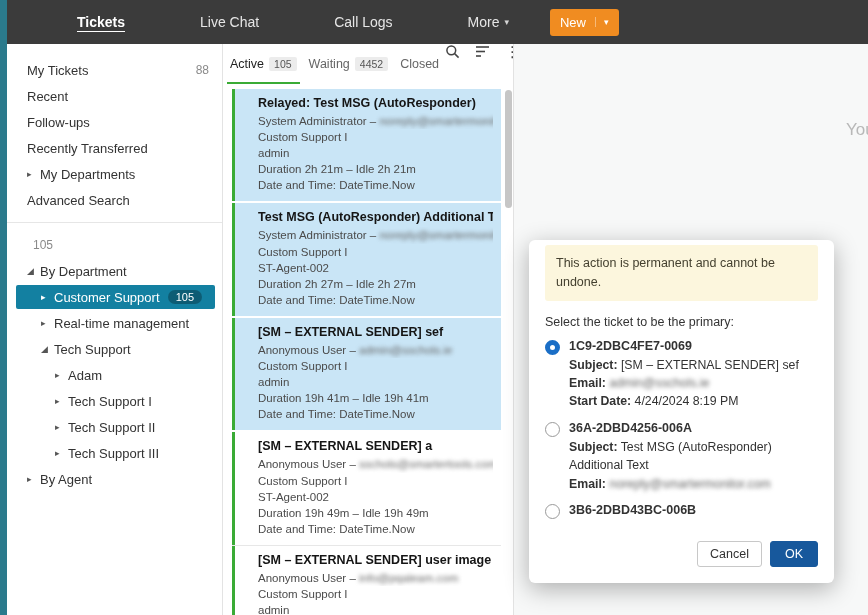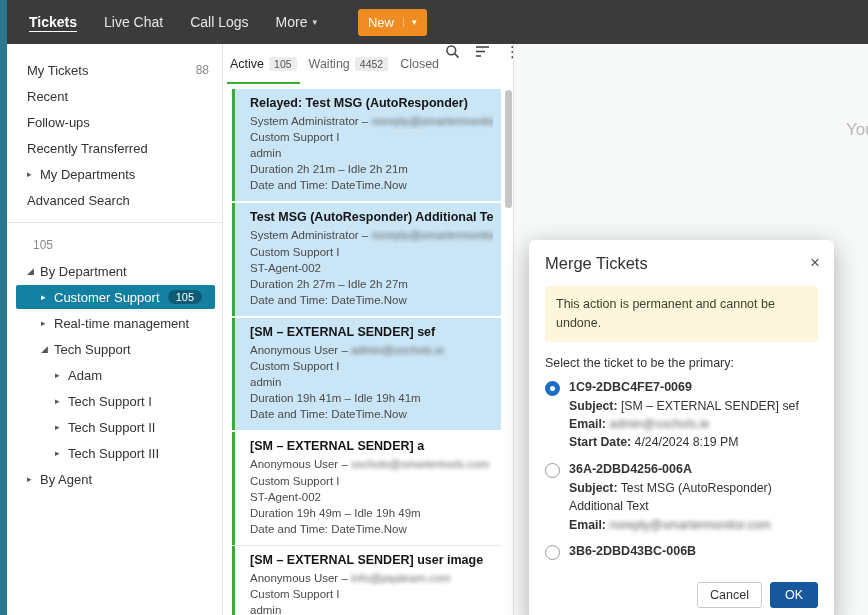--- a/index.html
+++ b/index.html
@@ -6,21 +6,21 @@
   html,body { width:868px; height:615px; overflow:hidden; }
   body { font-family:"Liberation Sans","DejaVu Sans",sans-serif; background:#fff; }
   .app { position:relative; width:868px; height:615px; overflow:hidden; background:#fff; }
 
   
   .edge-strip { position:absolute; left:0; top:0; width:7px; height:615px; background:var(--strip,#2b7a8c); }
 
   
   .topbar { position:absolute; left:7px; right:0; top:0; height:44px; background:var(--topbar_bg,#3b3b3b);
             display:flex; align-items:center; padding-left:22px; }
-  .nav-item { color:#e6e6e6; font-size:14px; margin-right:27px; cursor:pointer; text-decoration:none; display:inline-flex; align-items:center; gap:5px; }
+  .nav-item { color:#e6e6e6; font-size:14px; margin-right:27px; cursor:pointer; text-decoration:none; display:inline-flex; align-items:center; gap:5px;margin-left:48px; }
   .nav-item.active { color:#fff; font-weight:700; text-decoration:underline; text-underline-offset:4px; }
   .caret { font-size:9px; font-family:"DejaVu Sans",sans-serif; opacity:.9; }
   .new-btn { margin-left:14px; background:var(--accent_orange,#f08c21); border:none; border-radius:3px;
              height:27px; padding:0 10px; color:#fff; font-size:13px; display:flex; align-items:center; cursor:pointer; }
   .new-btn .nc { margin-left:9px; padding-left:8px; border-left:1px solid rgba(255,255,255,.4); font-size:9px; font-family:"DejaVu Sans",sans-serif; }
 
   
   .sidebar { position:absolute; left:7px; top:44px; width:216px; bottom:0; background:#fff;
              border-right:1px solid #e3e3e3; padding-top:13px; font-size:13px; color:#333; }
   .side-row { height:26px; display:flex; align-items:center; padding:0 13px 0 20px; cursor:pointer; white-space:nowrap; }
@@ -42,21 +42,21 @@
   .tab { display:flex; align-items:center; gap:5px; padding:0 6px; height:100%; font-size:12.5px; color:#666; position:relative; cursor:pointer; }
   .tab.active { color:#222; }
   .tab.active::after { content:""; position:absolute; left:3px; right:3px; bottom:0; height:2px; background:var(--accent_green,#3aab35); }
   .tab-count { background:#ececec; color:#555; font-size:10.5px; padding:1px 5px; border-radius:2px; }
   .tab-count:empty { display:none; }
   .tab-icons { margin-left:auto; display:flex; align-items:center; gap:15px; padding-right:12px; color:#444; }
   .tab-icons svg { display:block; cursor:pointer; }
   .kebab { font-size:15px; color:#444; cursor:pointer; line-height:1; }
 
   .cards { position:absolute; top:42px; left:0; right:0; bottom:0; overflow:hidden; padding:3px 12px 0 8px; }
-  .card { position:relative; padding:7px 8px 8px 18px; border-bottom:1px solid #e7e7e7; background:#fff; cursor:pointer; }
+  .card { position:relative; padding:7px 8px 8px 26px; border-bottom:1px solid #e7e7e7; background:#fff; cursor:pointer; }
   .card::before { content:""; position:absolute; left:0; top:0; bottom:0; width:3px; background:var(--accent_green,#3aab35); }
   .card.selected { background:var(--card_selected,#c9e5f6); border-bottom:2px solid #fff; }
   .t-title { font-size:12.5px; font-weight:700; color:#151515; margin-bottom:3px; white-space:nowrap; overflow:hidden; }
   .t-meta { font-size:11.5px; color:#4b4b4b; line-height:1.4; white-space:nowrap; overflow:hidden; }
   .t-meta:empty { display:none; }
   .blur { filter:blur(2.3px); color:#666; }
   .vscroll { position:absolute; right:1px; top:46px; width:7px; height:118px; background:#c6c6c6; border-radius:4px; }
 
   
   .content { position:absolute; left:513px; top:44px; right:0; bottom:0; background:#f7f8f8; border-left:1px solid #e2e2e2; }
@@ -241,24 +241,20 @@
       </article>
 
     </div>
     <div class="vscroll"></div>
   </section>
 
   <section class="content">
     <span class="placeholder">You</span>
 
     <div class="modal">
-      <div class="m-head">
-        <span class="m-title">Merge Tickets</span>
-        <span class="m-close">×</span>
-      </div>
       <div class="m-warn">This action is permanent and cannot be undone.</div>
       <div class="m-prompt">Select the ticket to be the primary:</div>
 
       <div class="m-opt">
         <span class="radio checked"></span>
         <div>
           <div class="m-opt-id">1C9-2DBC4FE7-0069</div>
           <div class="m-opt-details">
             <div><span class="m-lbl">Subject:</span> <span>[SM – EXTERNAL SENDER] sef</span></div>
             <div><span class="m-lbl">Email:</span> <span class="blur">admin@sschols.ie</span></div>

